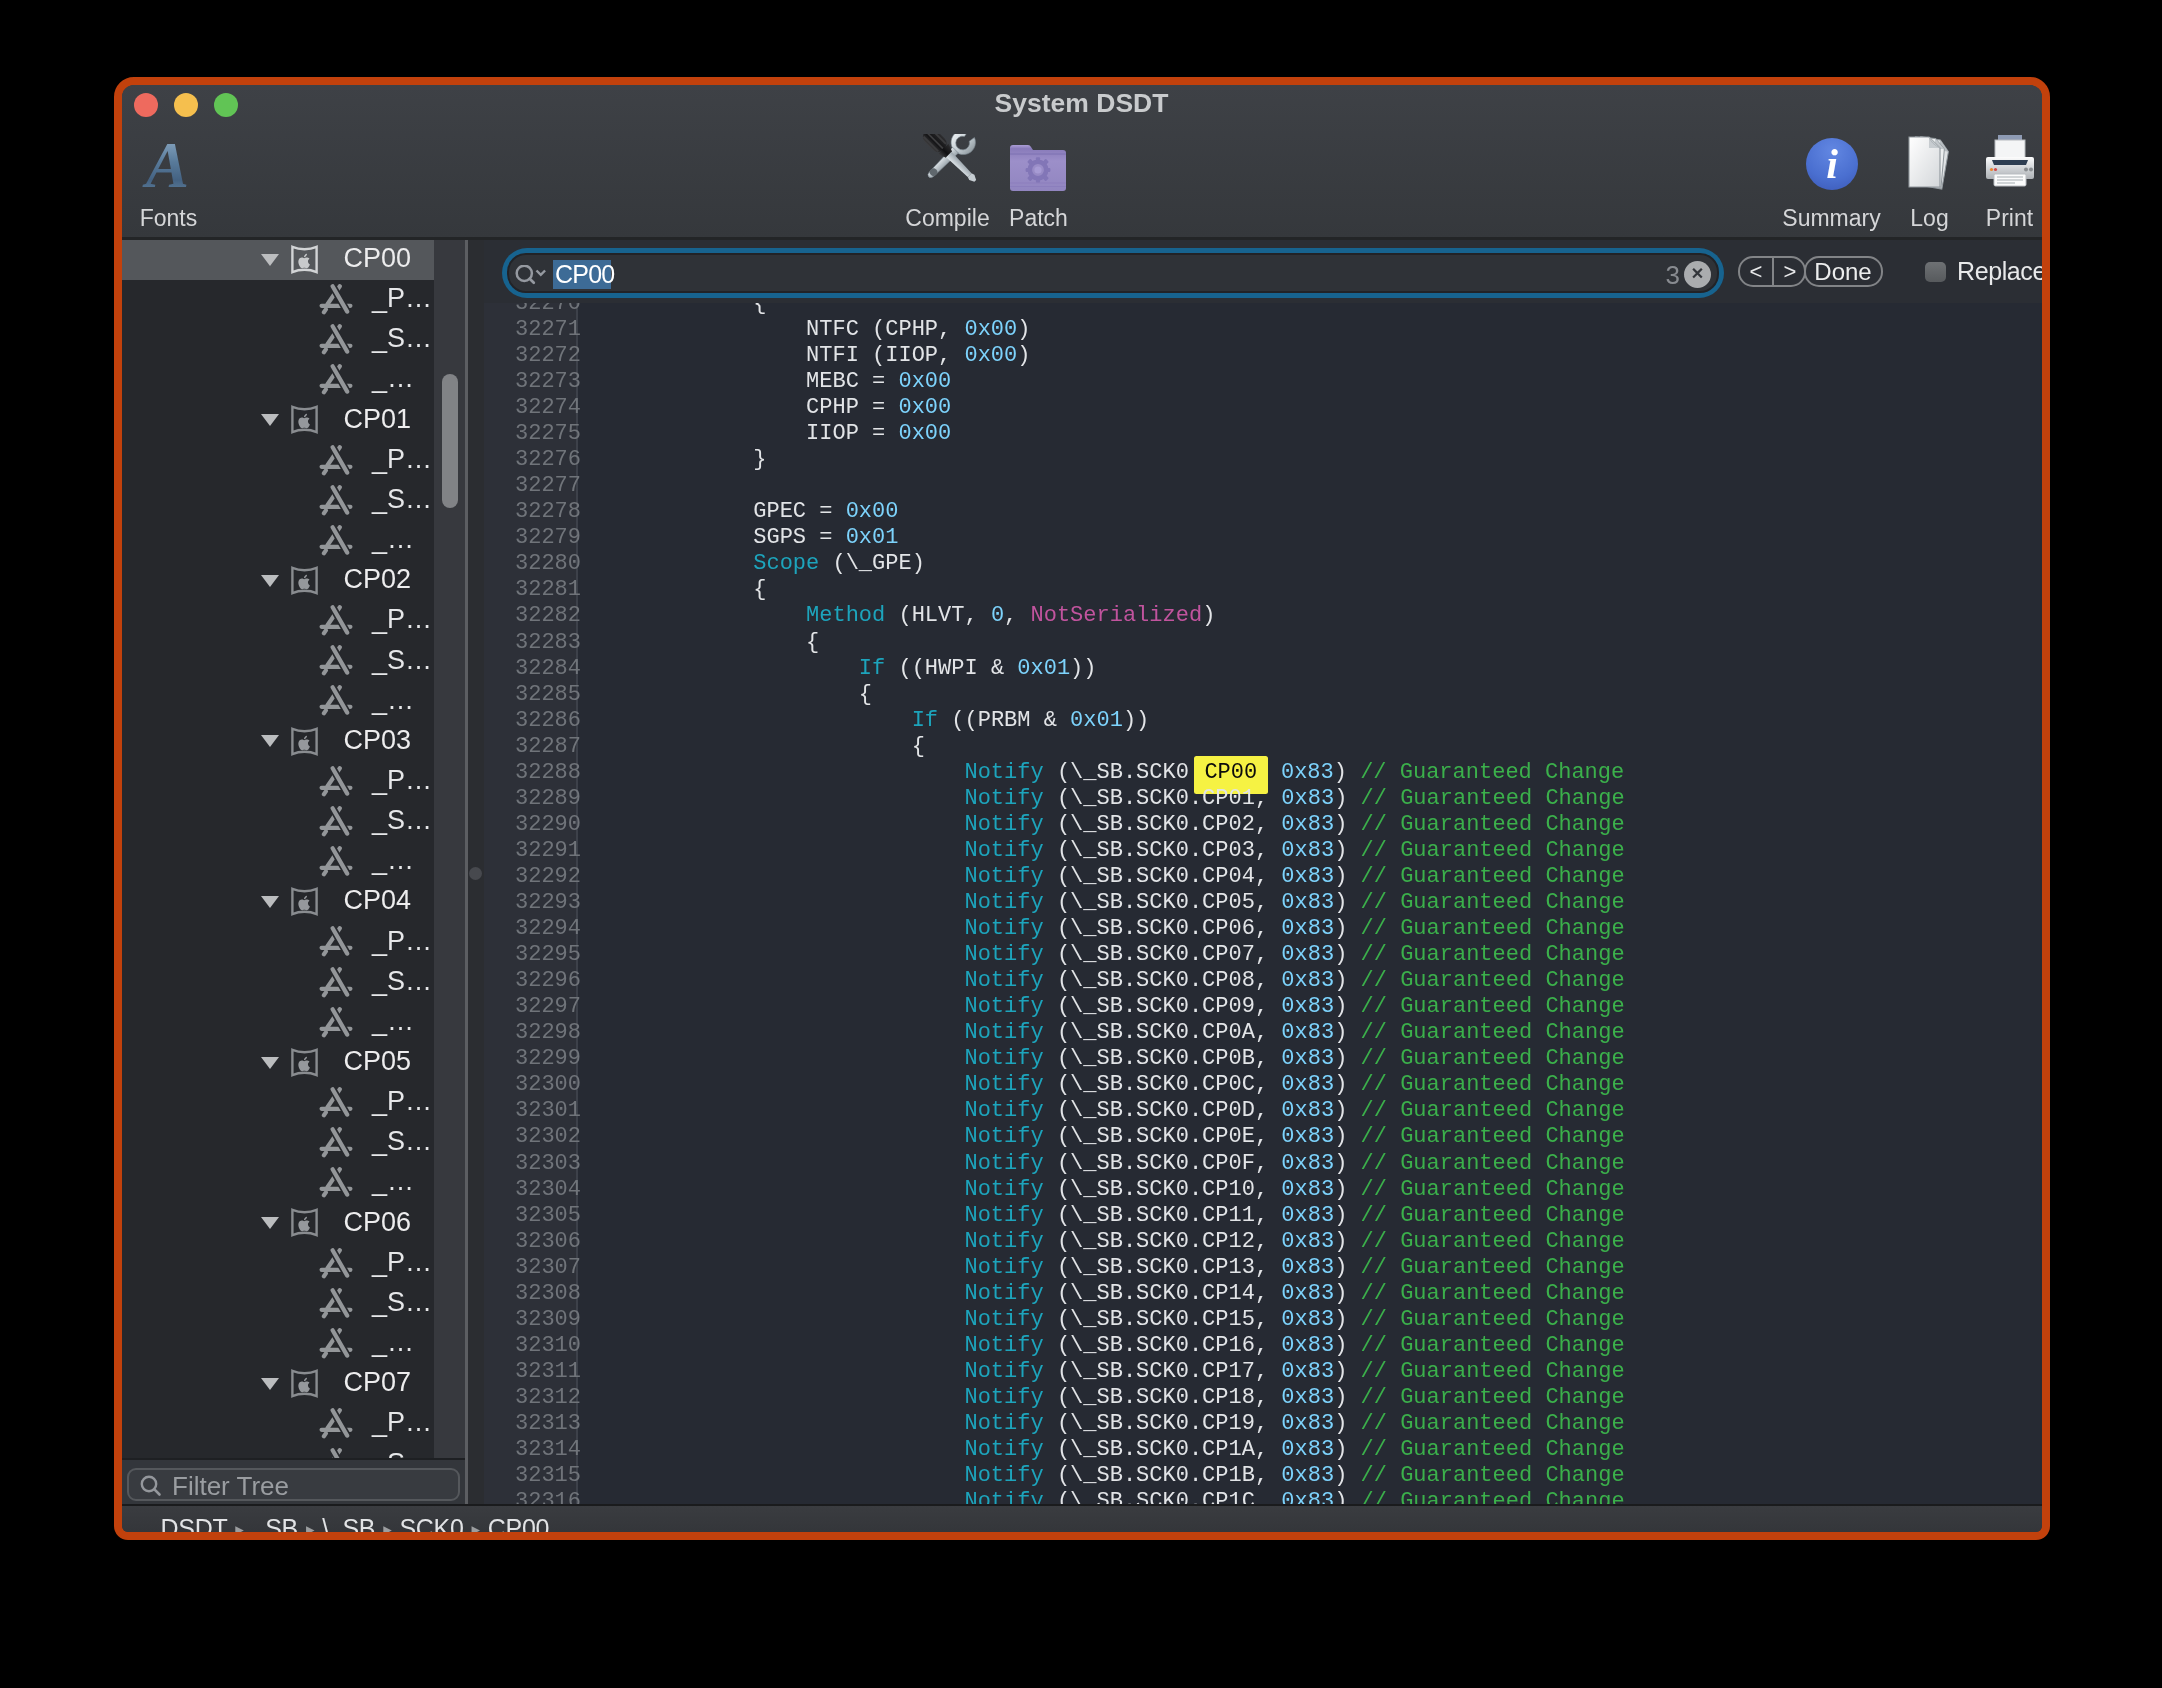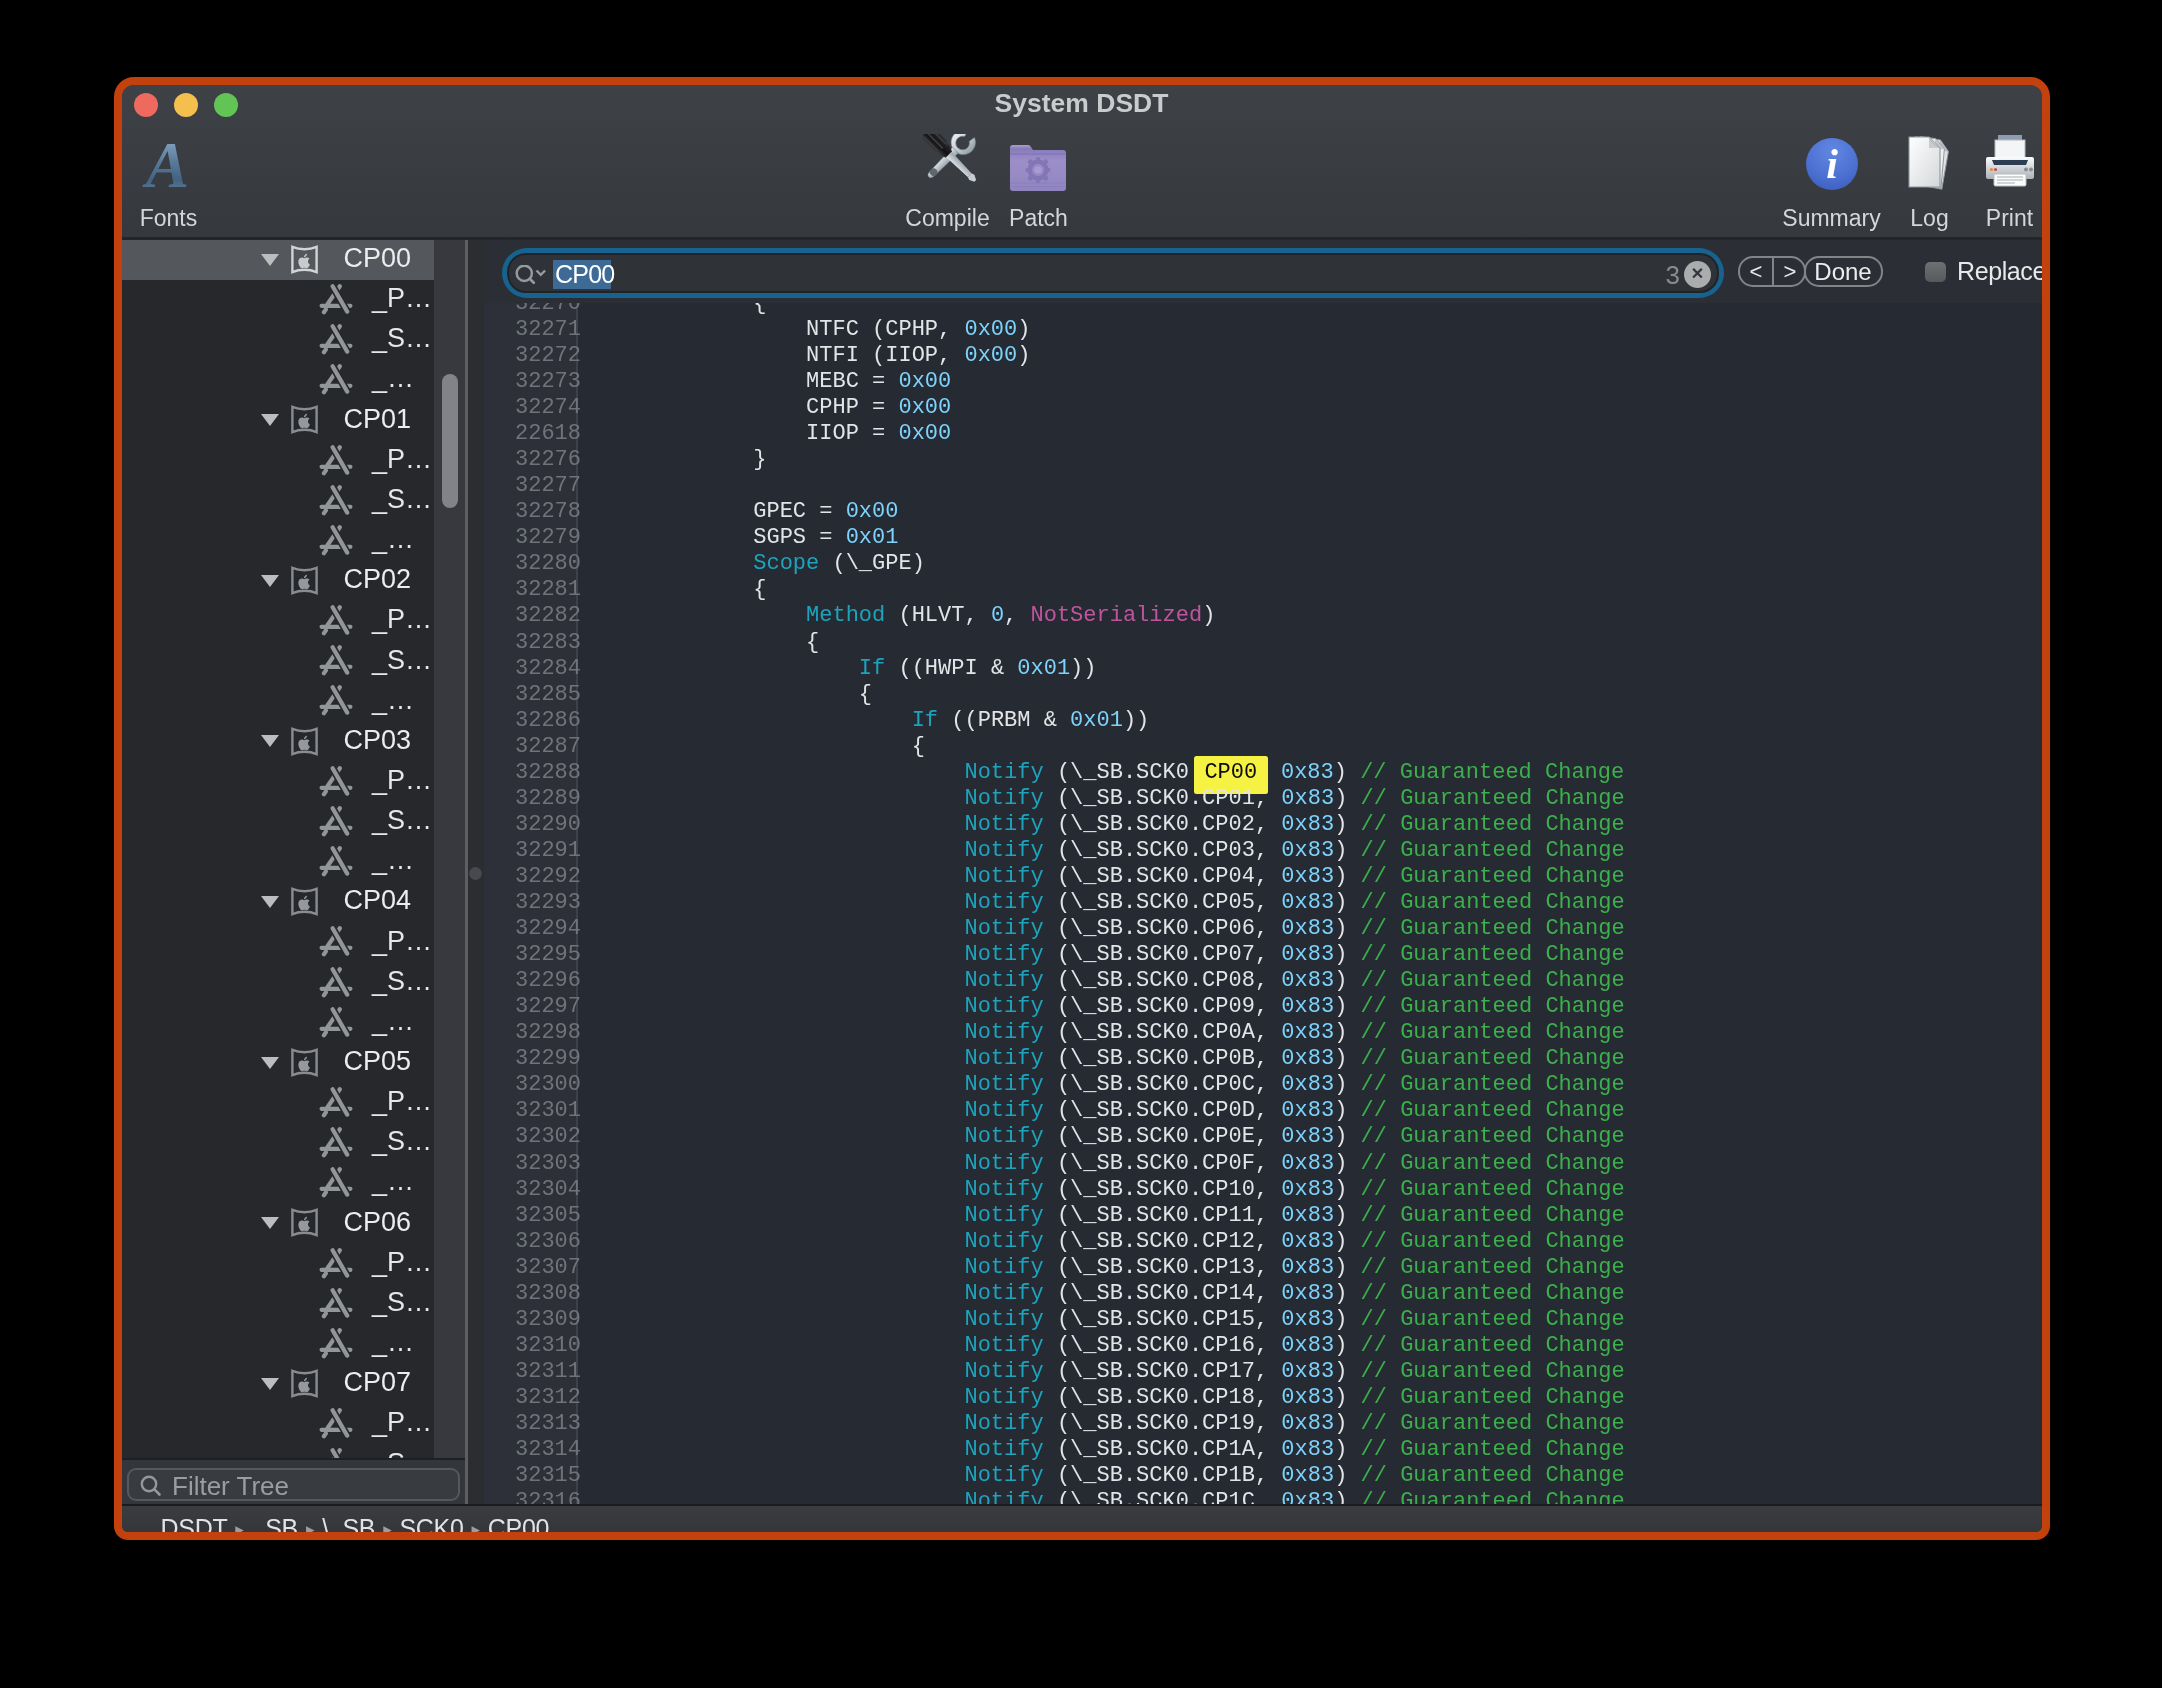--- a/index.html
+++ b/index.html
@@ -596,21 +596,21 @@
       </div>
 <div class="crow" style="top:129.5px">
         <span class="num">32273</span>
         <span class="code">                    MEBC = <i class="n">0x00</i></span>
       </div>
 <div class="crow" style="top:155.5px">
         <span class="num">32274</span>
         <span class="code">                    CPHP = <i class="n">0x00</i></span>
       </div>
 <div class="crow" style="top:181.6px">
-        <span class="num">22618</span>
+        <span class="num">32275</span>
         <span class="code">                    IIOP = <i class="n">0x00</i></span>
       </div>
 <div class="crow" style="top:207.6px">
         <span class="num">32276</span>
         <span class="code">                }</span>
       </div>
 <div class="crow" style="top:233.6px">
         <span class="num">32277</span>
         <span class="code"></span>
       </div>

